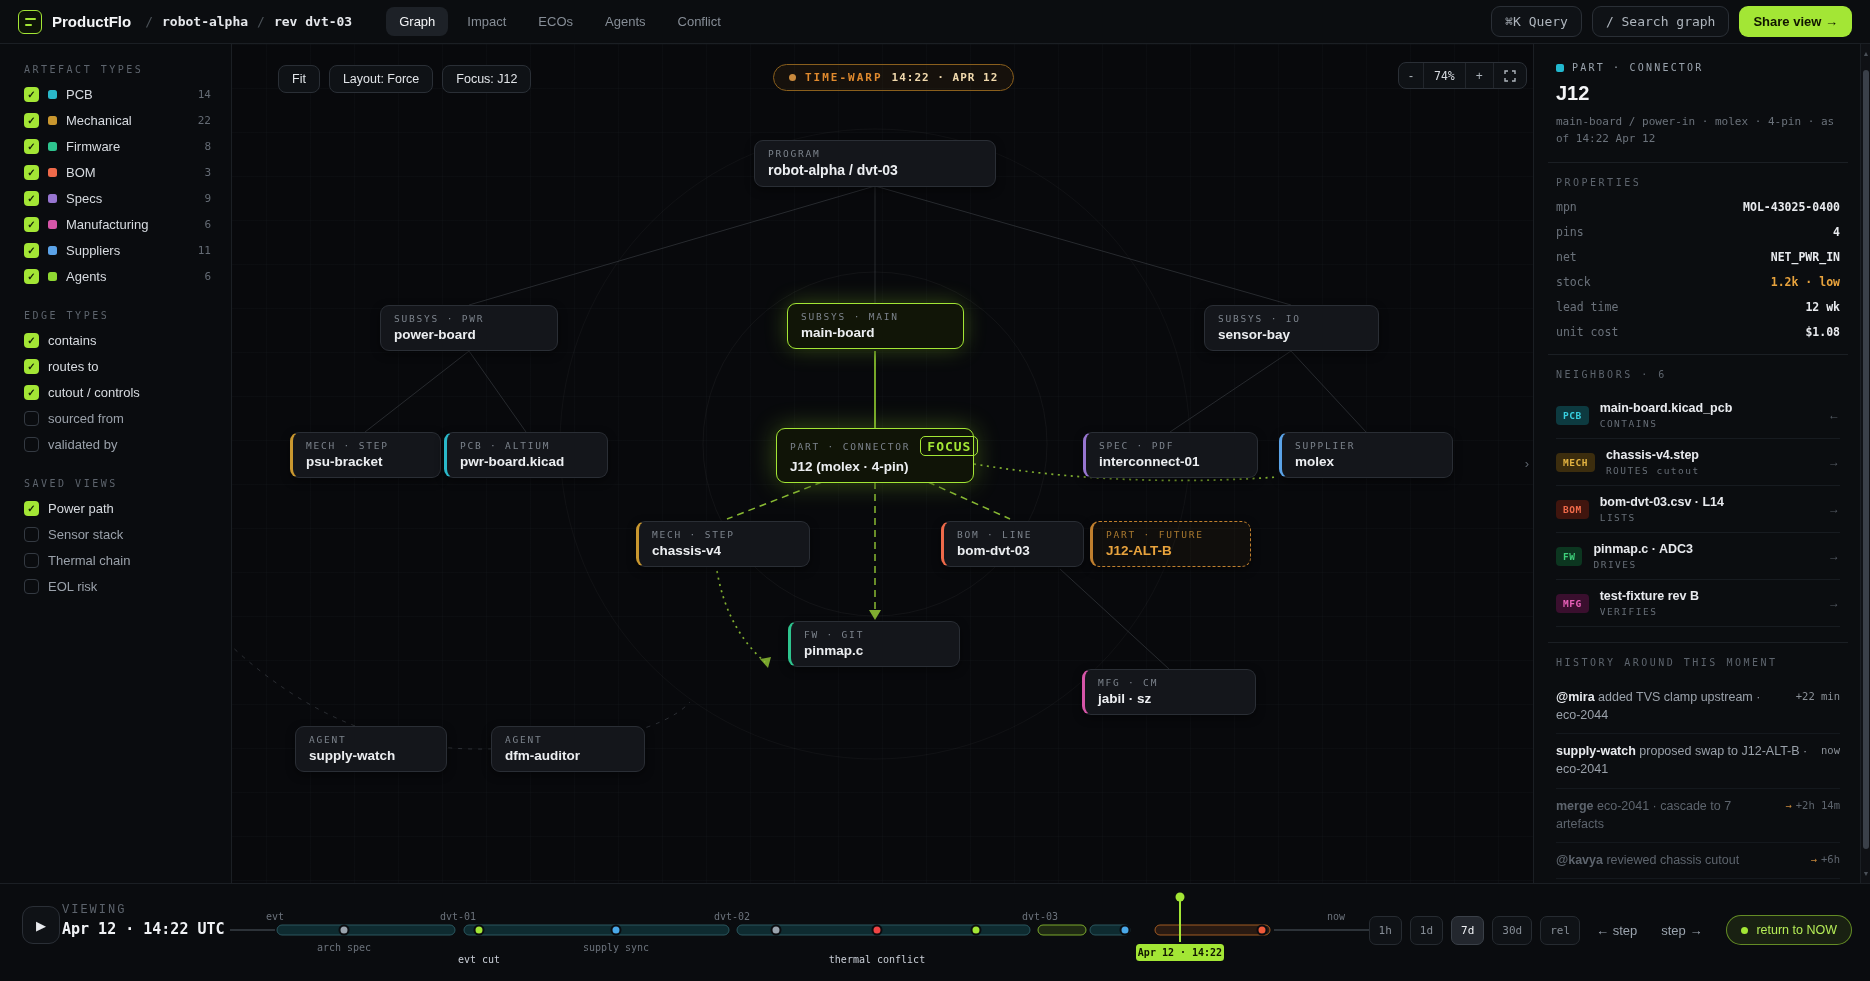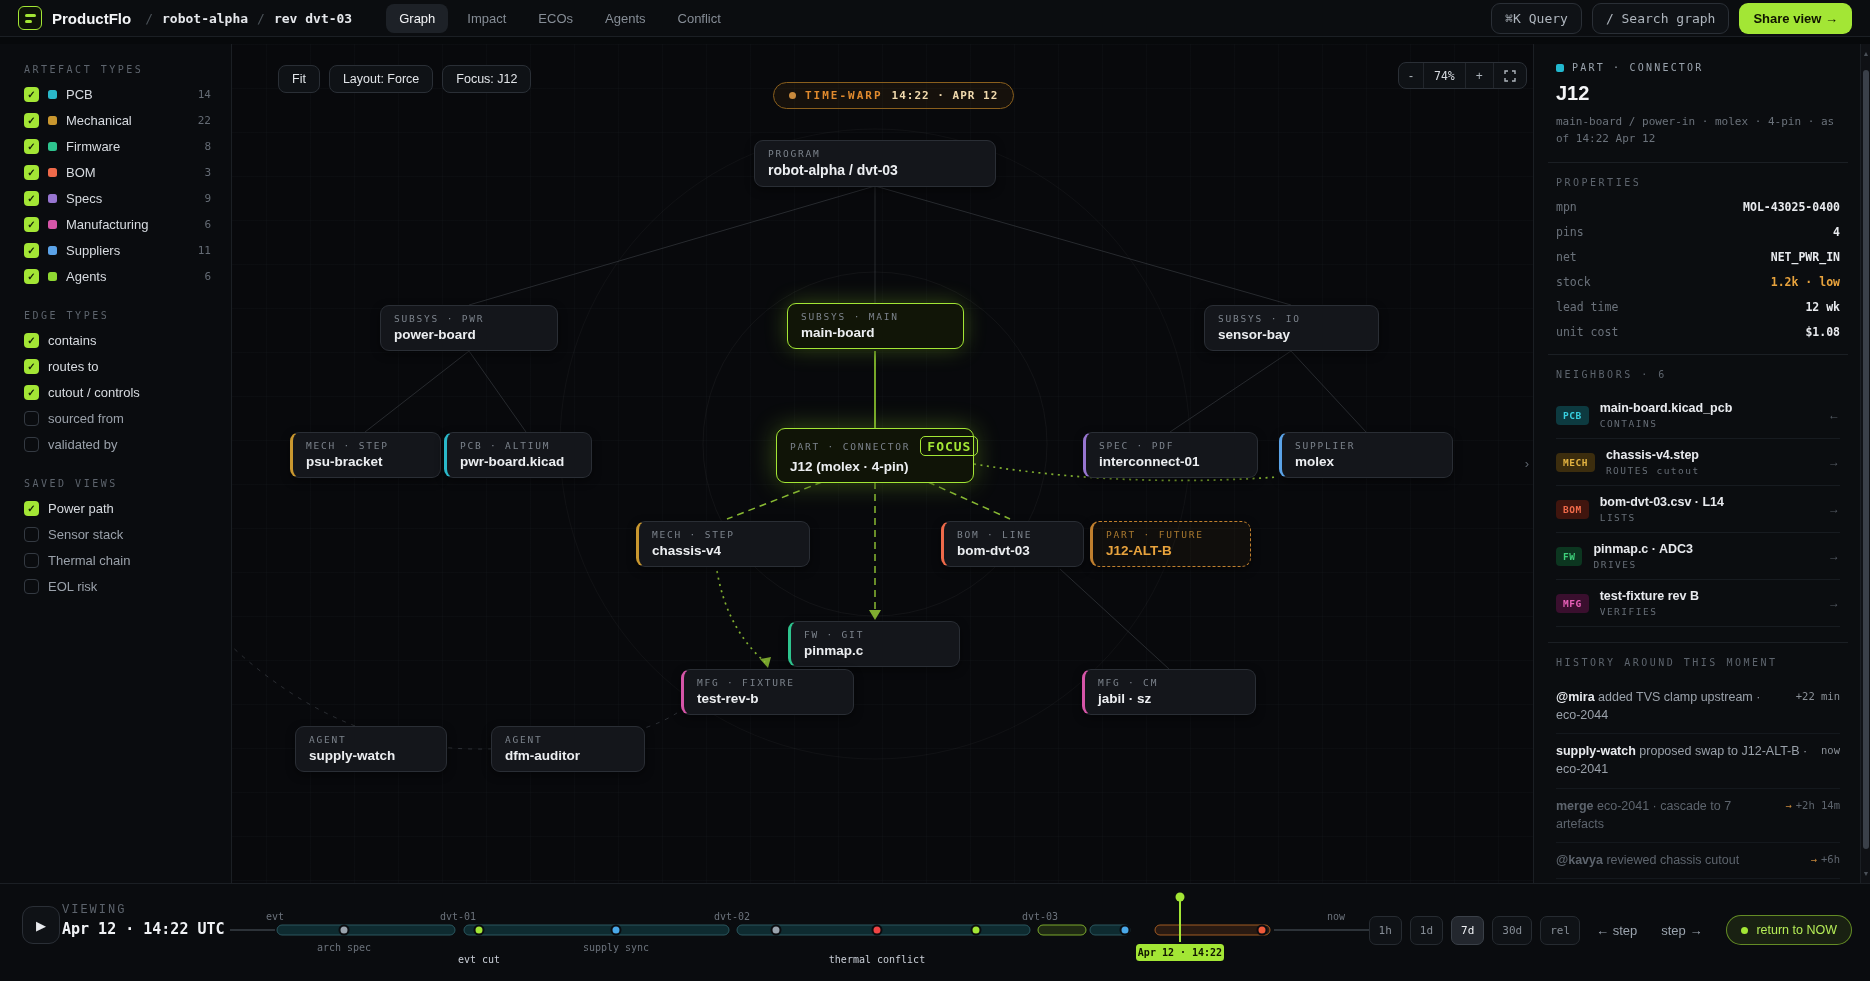--- a/index.html
+++ b/index.html
@@ -1,20 +1,20 @@
 <!DOCTYPE html>
 <html><head>
 <meta charset="utf-8">
 <style>
   * { margin:0; padding:0; box-sizing:border-box; }
   html,body { width:1870px; height:981px; background:#07090b; overflow:hidden;
     font-family:"Liberation Sans", sans-serif; color:#e5e7eb; }
 
   
-  .topbar { position:absolute; left:0; top:0; width:1870px; height:37px;
+  .topbar { position:absolute; left:0; top:0; width:1870px; height:44px;
     background:#0b0d10; border-bottom:1px solid #1b1f24; display:flex; align-items:center;
     padding:0 18px; z-index:50; }
   .logo { width:24px; height:24px; border:1.5px solid #a3e635; border-radius:6px;
     position:relative; background:#0e1408; flex:0 0 auto; }
   .logo i { position:absolute; left:6px; height:2.5px; background:#a3e635; border-radius:2px; }
   .logo i.l1 { top:7px; width:11px; }
   .logo i.l2 { top:13px; width:7px; }
   .product { font-size:15px; font-weight:bold; color:#f3f4f6; margin-left:10px; }
   .crumb { font-family:"DejaVu Sans Mono", monospace; font-size:13px; font-weight:bold;
     color:#e5e7eb; margin-left:14px; display:flex; gap:9px; align-items:center; }
@@ -65,21 +65,21 @@
   .node.future .node-type { color:#a8782f; }
   .node.future .node-title { color:#e8a33d; }
   .type-row { display:flex; align-items:center; gap:10px; }
   .focus-badge { font-family:"DejaVu Sans Mono", monospace; font-size:13px; font-weight:bold;
     letter-spacing:1px; color:#a3e635; border:1px solid #a3e635; border-radius:5px;
     padding:1.5px 6px; margin-left:auto; }
   .accent { border-left:3px solid #2a2e35; }
   .canvas-controls { position:absolute; left:56px; top:21px; display:flex; gap:9px; z-index:10; }
   .c-btn { background:#0f1216; border:1px solid #2a2f36; color:#e2e5e9; font-size:12.5px;
     padding:6px 13px; border-radius:8px; }
-  .timewarp { position:absolute; left:551px; top:38px; height:27px; display:flex; align-items:center;
+  .timewarp { position:absolute; left:551px; top:20px; height:27px; display:flex; align-items:center;
     gap:9px; padding:0 15px; border:1px solid #8a5f1d; border-radius:14px;
     background:rgba(120,80,20,.12); z-index:10; }
   .tw-dot { width:7px; height:7px; border-radius:50%; background:#c98a3d; }
   .tw-label { font-family:"DejaVu Sans Mono", monospace; font-size:11px; font-weight:bold;
     letter-spacing:2px; color:#e08a2e; }
   .tw-value { font-family:"DejaVu Sans Mono", monospace; font-size:11px; font-weight:bold;
     letter-spacing:1px; color:#f0d9ad; }
   .zoomctl { position:absolute; left:1176px; top:18px; height:27px; display:flex; align-items:stretch;
     background:#0f1216; border:1px solid #2a2f36; border-radius:8px; overflow:hidden; z-index:10; }
   .z-seg { display:flex; align-items:center; justify-content:center; color:#aeb5bd; font-size:12px;
@@ -351,21 +351,21 @@
     <div class="node-title">main-board</div>
   </div>
   <div class="node" style="left:982px;top:261px;width:175px">
     <div class="node-type">SUBSYS · IO</div>
     <div class="node-title">sensor-bay</div>
   </div>
   <div class="node accent" style="left:68px;top:388px;width:151px;border-left-color:#c9972f">
     <div class="node-type">MECH · STEP</div>
     <div class="node-title">psu-bracket</div>
   </div>
-  <div class="node accent" style="left:222px;top:388px;width:148px;border-left-color:#2ab8c9">
+  <div class="node accent" style="left:222px;top:388px;width:164px;border-left-color:#2ab8c9">
     <div class="node-type">PCB · ALTIUM</div>
     <div class="node-title">pwr-board.kicad</div>
   </div>
   <div class="node focus" style="left:554px;top:384px;width:198px">
     <div class="type-row">
       <span class="node-type">PART · CONNECTOR</span>
       <span class="focus-badge">FOCUS</span>
     </div>
     <div class="node-title">J12 (molex · 4-pin)</div>
   </div>
@@ -385,24 +385,20 @@
     <div class="node-type">BOM · LINE</div>
     <div class="node-title">bom-dvt-03</div>
   </div>
   <div class="node future" style="left:868px;top:477px;width:161px">
     <div class="node-type">PART · FUTURE</div>
     <div class="node-title">J12-ALT-B</div>
   </div>
   <div class="node accent" style="left:566px;top:577px;width:172px;border-left-color:#2ec48e">
     <div class="node-type">FW · GIT</div>
     <div class="node-title">pinmap.c</div>
-  </div>
-  <div class="node accent" style="left:459px;top:625px;width:173px;border-left-color:#d655a8">
-    <div class="node-type">MFG · FIXTURE</div>
-    <div class="node-title">test-rev-b</div>
   </div>
   <div class="node accent" style="left:860px;top:625px;width:174px;border-left-color:#d655a8">
     <div class="node-type">MFG · CM</div>
     <div class="node-title">jabil · sz</div>
   </div>
   <div class="node" style="left:73px;top:682px;width:152px">
     <div class="node-type">AGENT</div>
     <div class="node-title">supply-watch</div>
   </div>
   <div class="node" style="left:269px;top:682px;width:154px">

